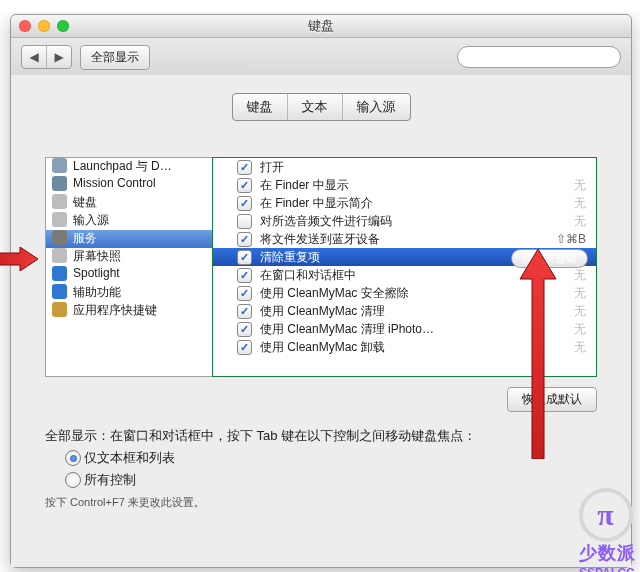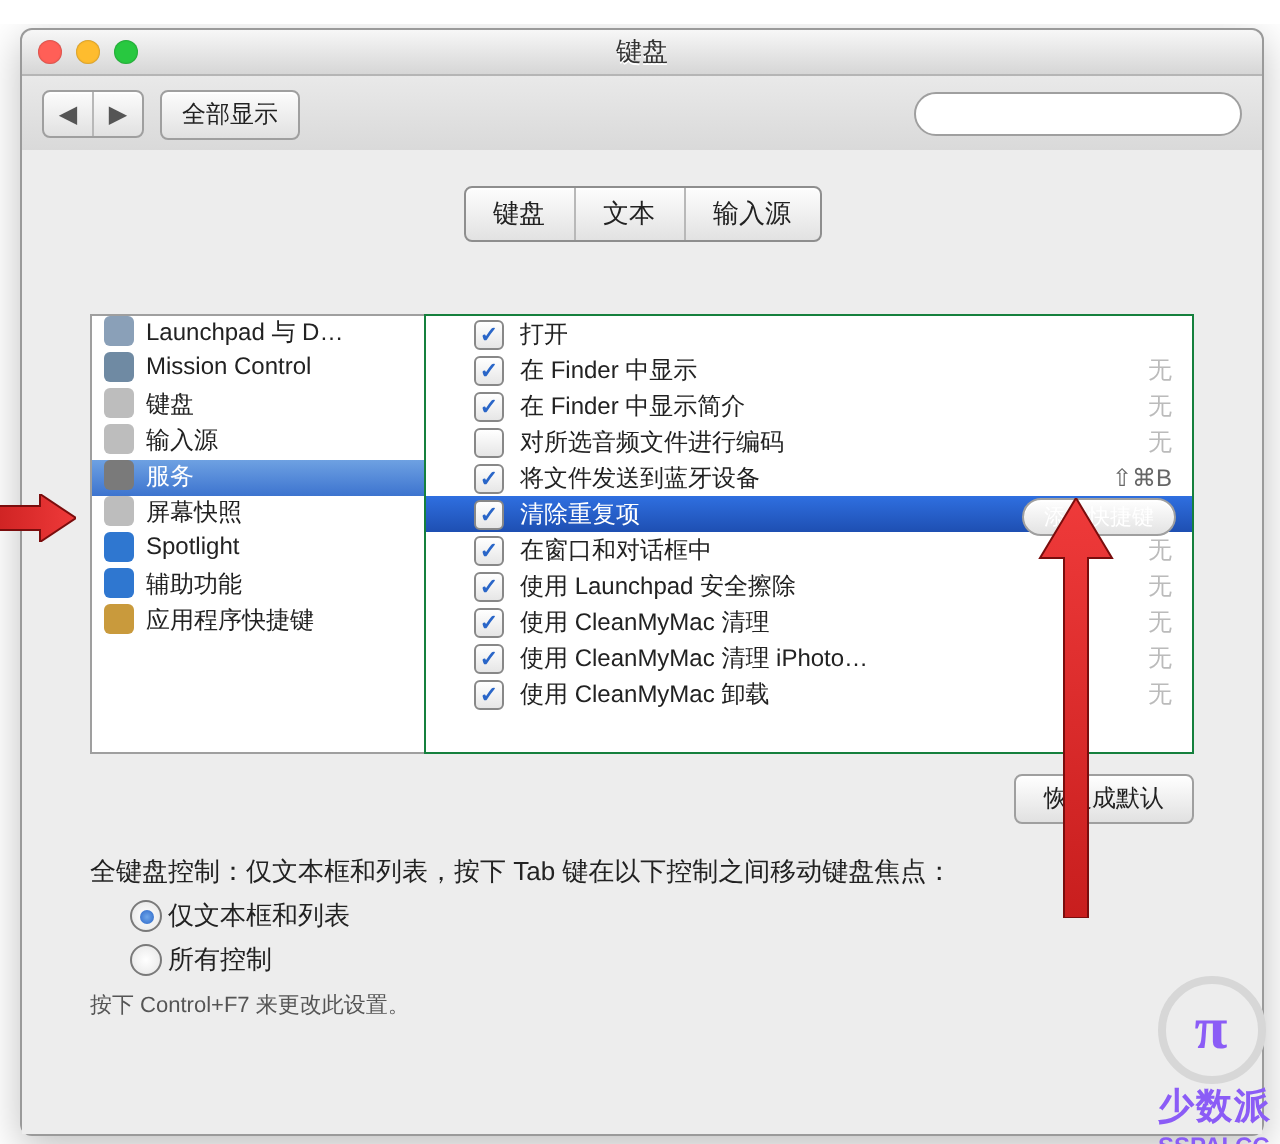--- a/index.html
+++ b/index.html
@@ -163,21 +163,21 @@
                 <span>清除重复项</span>
                 <span class="addbtn">添加快捷键</span>
               </div>
               <div class="row">
                 <span class="cb on"></span>
                 <span>在窗口和对话框中</span>
                 <span class="nosc">无</span>
               </div>
               <div class="row">
                 <span class="cb on"></span>
-                <span>使用 Launchpad 安全擦除</span>
+                <span>使用 CleanMyMac 安全擦除</span>
                 <span class="nosc">无</span>
               </div>
               <div class="row">
                 <span class="cb on"></span>
                 <span>使用 CleanMyMac 清理</span>
                 <span class="nosc">无</span>
               </div>
               <div class="row">
                 <span class="cb on"></span>
                 <span>使用 CleanMyMac 清理 iPhoto…</span>
@@ -190,21 +190,21 @@
               </div>
             </div>
       </div>
     </div>
 
     <div class="restorewrap">
       <div class="macbtn">恢复成默认</div>
     </div>
 
     <div class="fk">
-      <div>全键盘控制：仅文本框和列表，按下 Tab 键在以下控制之间移动键盘焦点：</div>
+      <div>全部显示：在窗口和对话框中，按下 Tab 键在以下控制之间移动键盘焦点：</div>
       <label class="radio on">
             <span class="rb"></span>
             <span>仅文本框和列表</span>
           </label>
       <label class="radio">
             <span class="rb"></span>
             <span>所有控制</span>
           </label>
     </div>
     <div class="foot">按下 Control+F7 来更改此设置。</div>

